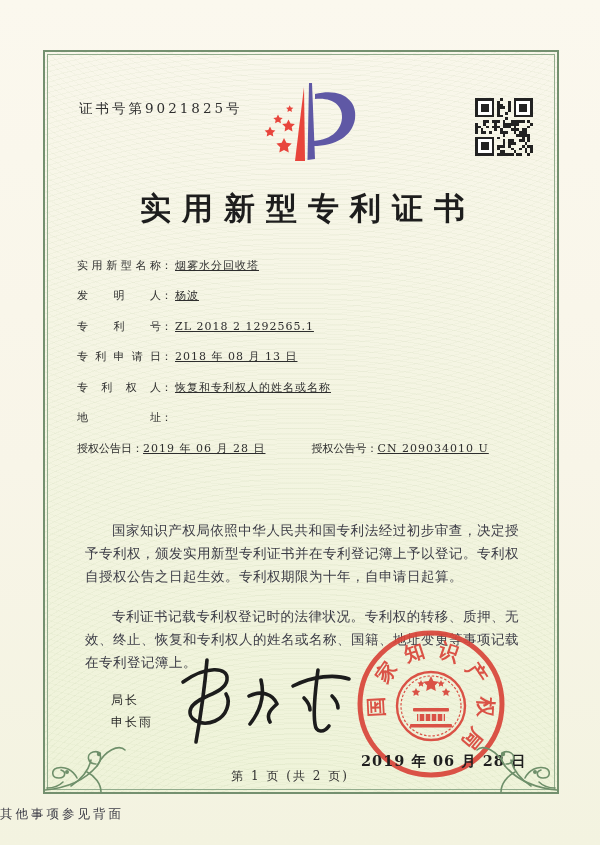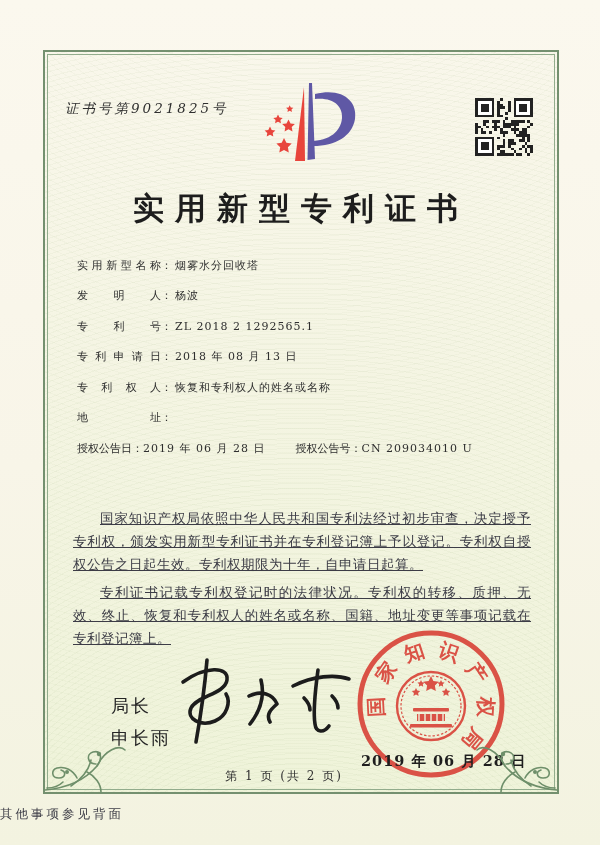--- a/index.html
+++ b/index.html
@@ -20,51 +20,51 @@
     background:
       repeating-radial-gradient(circle at 50% 130%, rgba(150,175,120,.07) 0 1px, transparent 1px 5px),
       repeating-radial-gradient(circle at 50% -40%, rgba(150,175,120,.05) 0 1px, transparent 1px 6px),
       linear-gradient(180deg, rgba(248,246,233,.6) 0%, rgba(238,243,216,.85) 100%);
   }
   .frame::before{
     content:'';position:absolute;inset:2px;border:1px solid #92ac8c;pointer-events:none;
   }
   .abs{position:absolute;}
   .cert-no{
-    left:20px;top:48px;font-size:13.5px;color:#2f2f2f;letter-spacing:3px;font-style:italic;
+    left:34px;top:48px;font-size:13.5px;color:#2f2f2f;letter-spacing:3px;
   }
   .logo{left:193px;top:15px;width:160px;height:112px;}
   .qr{left:430px;top:43px;width:58px;height:64px;}
   .title{
     left:0;top:136px;width:512px;text-align:center;
-    font-size:31px;font-weight:600;color:#1d1d1d;letter-spacing:11px;
+    font-size:31px;font-weight:600;color:#1d1d1d;letter-spacing:11px;padding-left:7px;
   }
   .fields{left:32px;top:206px;width:452px;font-size:11px;color:#2e2e2e;}
   .frow{display:flex;margin-bottom:14.5px;line-height:1.45;}
   .flabel{
     display:inline-block;width:84px;
     text-align:justify;text-align-last:justify;flex:0 0 84px;
   }
   .fcolon{flex:0 0 14px;}
-  .fvalue{letter-spacing:1px;}
+  .fvalue{letter-spacing:1px;text-decoration:underline;}
   .addr .fvalue{width:340px;}
   .tworow{display:flex;}
   .tworow .pair{display:flex;justify-content:flex-end;}
-  .tworow .pair.right{margin-left:30px;}
+  .tworow .pair.right{margin-left:46px;}
   .paras{
     left:24px;top:451px;width:466px;font-size:13.5px;line-height:1.72;
     color:#3c3c46;text-align:justify;
   }
-  .paras p{margin:4px;text-indent:2em;letter-spacing:0.5px;text-decoration:underline;}
-  .director{left:66px;top:638px;font-size:18px;color:#262626;line-height:1.8;letter-spacing:2px;
+  .paras p{margin:16px;text-indent:2em;letter-spacing:0.5px;}
+  .director{left:66px;top:638px;font-size:12px;color:#262626;line-height:1.8;letter-spacing:2px;
     font-family:"DejaVu Sans","Liberation Sans",sans-serif;}
   .signature{left:110px;top:600px;width:210px;height:100px;}
   .seal{left:310px;top:576px;width:152px;height:152px;opacity:.92;}
   .seal-date{left:316px;top:700px;font-size:14.5px;color:#1e1e1e;letter-spacing:1px;font-weight:600;}
-  .page-no{left:9px;top:716px;width:460px;text-align:center;font-size:12px;color:#2f2f2f;letter-spacing:2px;}
+  .page-no{left:15px;top:716px;width:460px;text-align:center;font-size:12px;color:#2f2f2f;letter-spacing:2px;}
   .footer-note{
     position:absolute;left:0;top:806px;width:600px;
     font-size:12.5px;color:#3c3c46;letter-spacing:3px;
   }
   .ornament{width:86px;height:86px;}
   .orn-bl{left:-4px;top:656px;}
   .orn-br{right:-4px;top:656px;transform:scaleX(-1);}
 </style>
 </head>
 <body>

